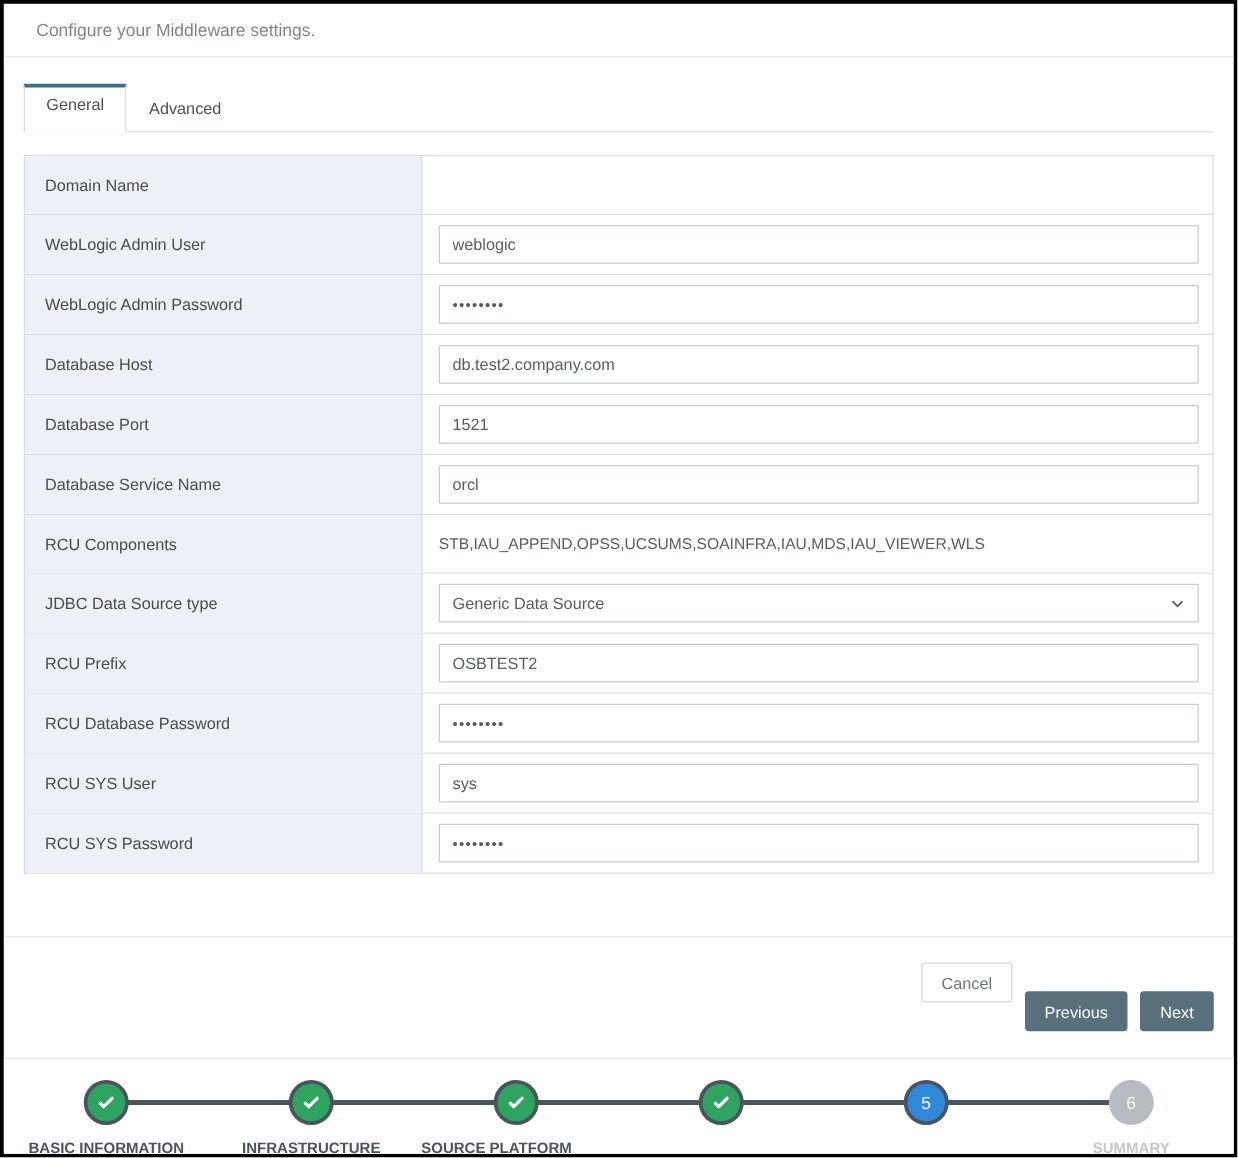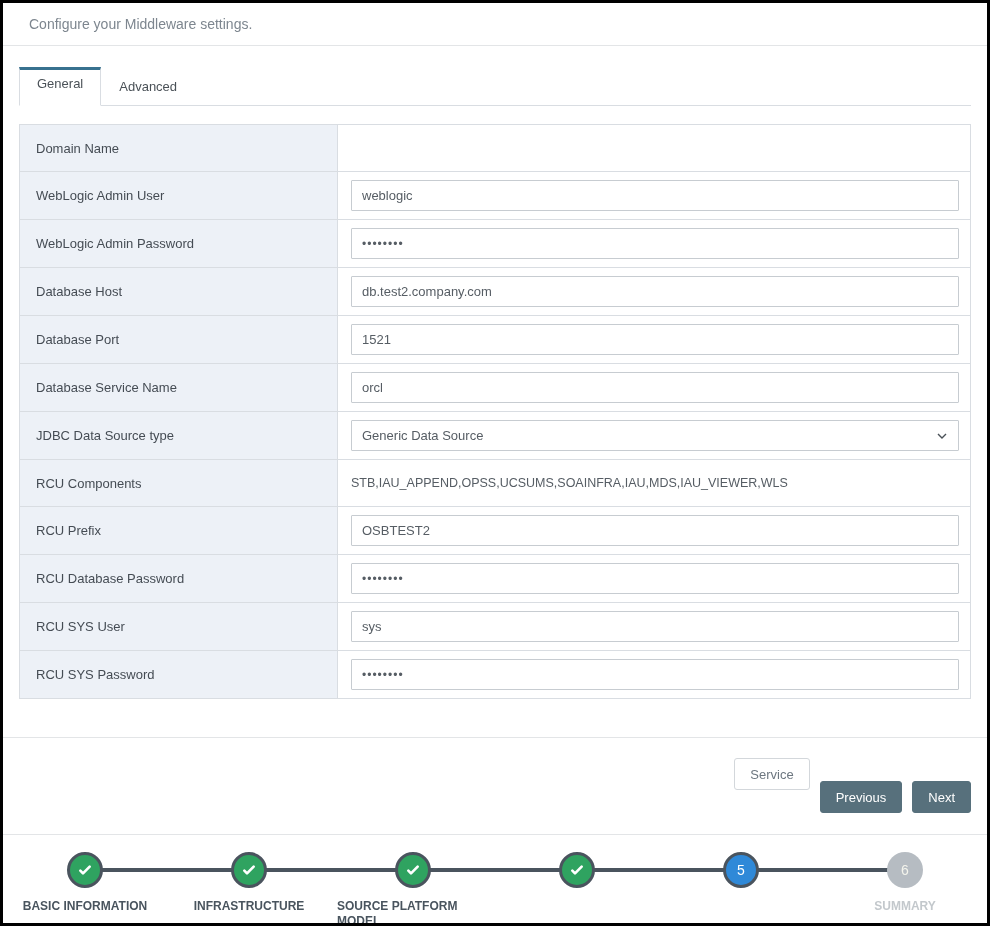--- a/index.html
+++ b/index.html
@@ -27,21 +27,21 @@
   }
   .tab.active {
     border: 1px solid #d9dde2;
     border-top: 3px solid var(--tab-accent, #38718f);
     border-bottom: 1px solid #fff;
     background: #fff;
     padding-top: 6px;
   }
 
   
-  .form-table { margin: 18px 16px 0; border: 1px solid #d9dde2; }
+  .form-table { margin: 18px 16px 12px; border: 1px solid #d9dde2; }
   .form-row { display: flex; border-bottom: 1px solid #d9dde2; min-height: 47px; }
   .form-row:last-child { border-bottom: none; }
   .form-label {
     width: 318px; background: #edf1f7; border-right: 1px solid #d9dde2;
     padding: 0 16px; font-size: 13px; color: #454c54;
     display: flex; align-items: center; flex-shrink: 0;
   }
   .form-value { flex: 1; display: flex; align-items: center; padding: 8px 11px 8px 13px; }
   .text-input {
     width: 100%; height: 31px; border: 1px solid #c7ccd1; border-radius: 1px;
@@ -139,39 +139,39 @@
     </div>
 
     <div class="form-row">
       <div class="form-label">Database Service Name</div>
       <div class="form-value">
         <input type="text" class="text-input" value="orcl" style="">
       </div>
     </div>
 
     <div class="form-row">
+      <div class="form-label">RCU Components</div>
+      <div class="form-value">
+        <div class="static-text">STB,IAU_APPEND,OPSS,UCSUMS,SOAINFRA,IAU,MDS,IAU_VIEWER,WLS</div>
+      </div>
+    </div>
+
+    <div class="form-row">
       <div class="form-label">JDBC Data Source type</div>
       <div class="form-value">
         <div class="select-box">
           <span>Generic Data Source</span>
           <svg class="chevron" viewBox="0 0 12 12">
               <polyline points="2,4 6,8 10,4" fill="none" stroke="#4a5157" stroke-width="1.4"></polyline>
             </svg>
         </div>
       </div>
     </div>
 
     <div class="form-row">
-      <div class="form-label">RCU Components</div>
-      <div class="form-value">
-        <div class="static-text">STB,IAU_APPEND,OPSS,UCSUMS,SOAINFRA,IAU,MDS,IAU_VIEWER,WLS</div>
-      </div>
-    </div>
-
-    <div class="form-row">
       <div class="form-label">RCU Prefix</div>
       <div class="form-value">
         <input type="text" class="text-input" value="OSBTEST2" style="">
       </div>
     </div>
 
     <div class="form-row">
       <div class="form-label">RCU Database Password</div>
       <div class="form-value">
         <input type="text" class="text-input password-input" value="••••••••" style="">
@@ -190,21 +190,21 @@
       <div class="form-value">
         <input type="text" class="text-input password-input" value="••••••••" style="">
       </div>
     </div>
 
   </div>
 
   <div class="footer-divider"></div>
 
   <div class="actions">
-    <button class="btn btn-light">Service</button>
+    <button class="btn btn-light">Cancel</button>
     <button class="btn btn-dark">Previous</button>
     <button class="btn btn-dark">Next</button>
   </div>
 
   <div class="stepper-section">
     <div class="steps">
       <div class="steps-line"></div>
 
       <div class="step">
         <div class="step-circle completed">

